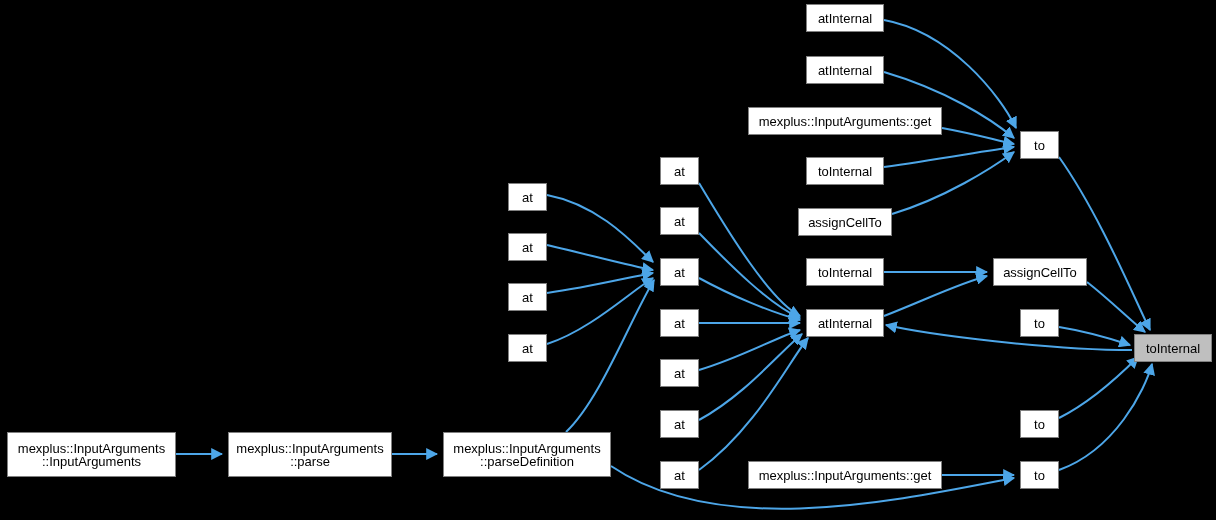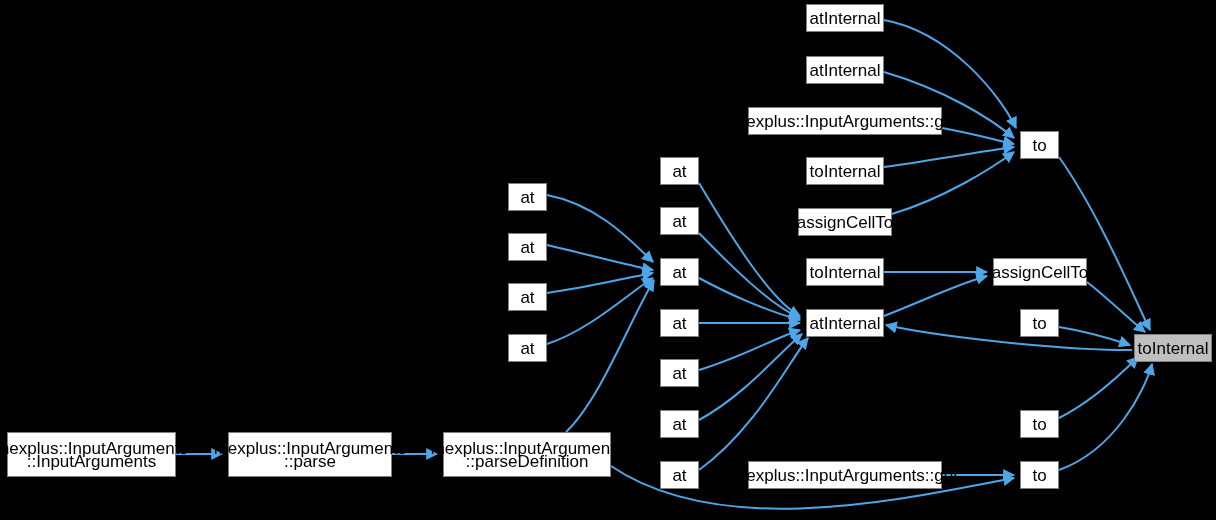--- a/index.html
+++ b/index.html
@@ -22,21 +22,21 @@
     width: 1216px;
     height: 520px;
     pointer-events: none;
   }
   .node {
     position: absolute;
     box-sizing: border-box;
     background: #ffffff;
     border: 1px solid #808080;
     color: #000000;
-    font-size: 17px;
+    font-size: 13px;
     line-height: 13px;
     display: flex;
     align-items: center;
     justify-content: center;
     text-align: center;
     white-space: pre;
     z-index: 5;
     letter-spacing: 0px;
   }
   .node.highlight {

